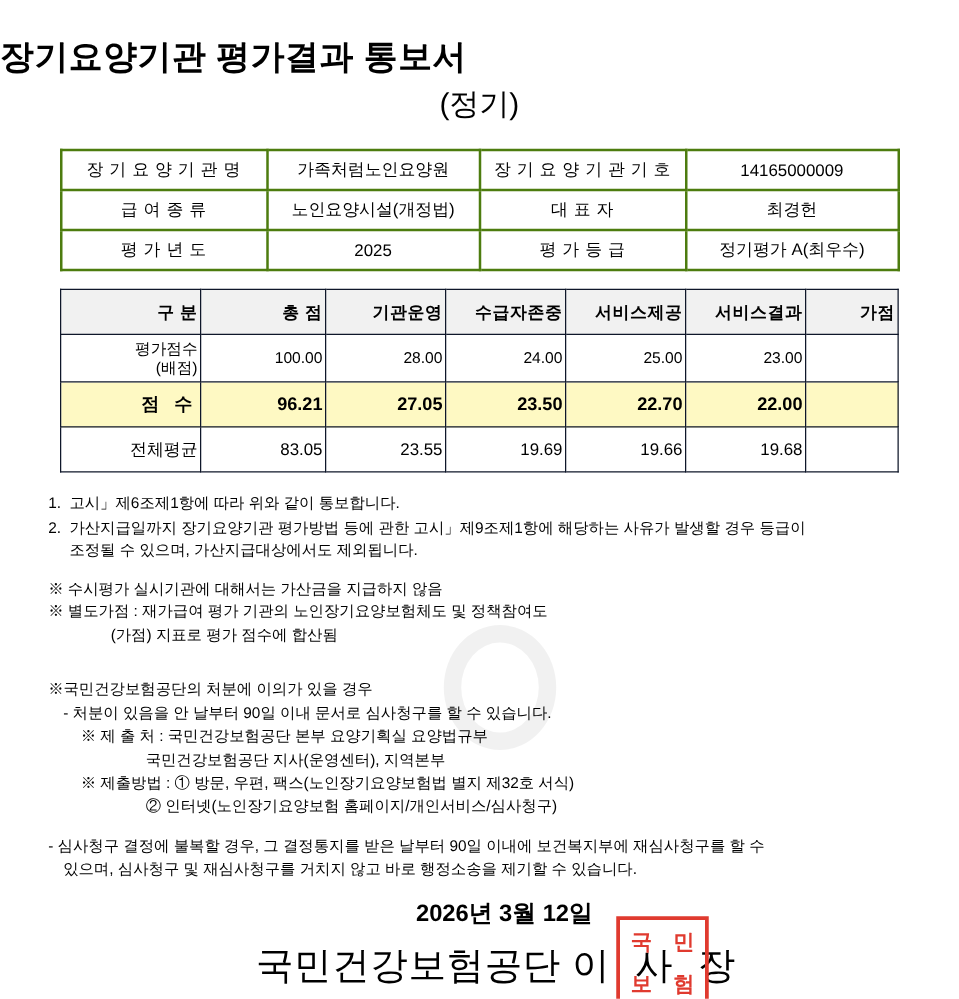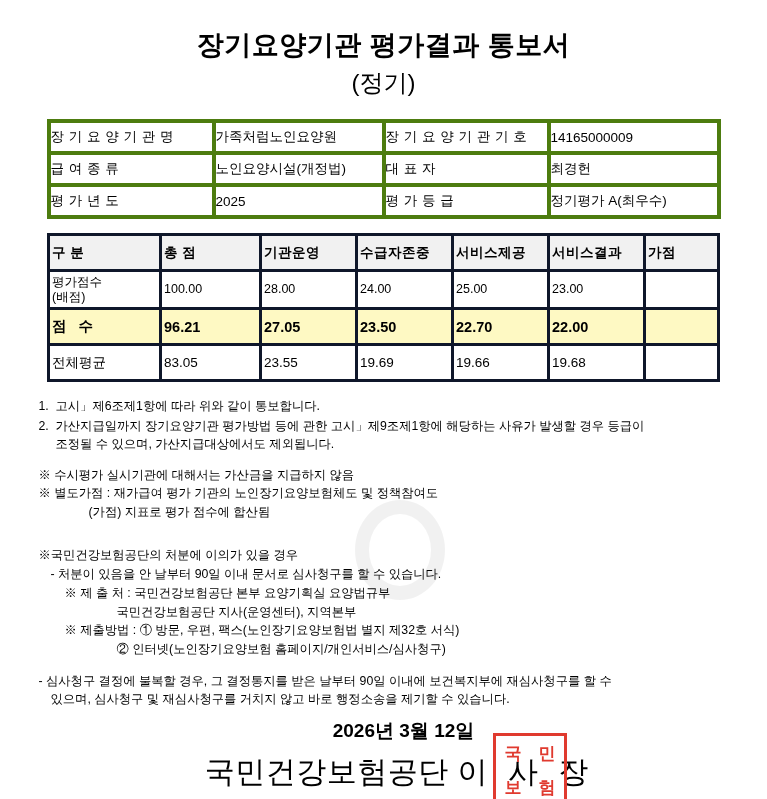--- a/index.html
+++ b/index.html
@@ -17,21 +17,21 @@
   }
   .page {
     position: relative;
     width: 767px;
     height: 799px;
     padding: 0;
   }
 
   
   .title {
-    text-align: center;
+    text-align: left;
     font-size: 27px;
     font-weight: bold;
     letter-spacing: 0.5px;
     margin-top: 30px;
     line-height: 1.15;
   }
   .subtitle {
     text-align: center;
     font-size: 24px;
     margin-top: 6px;
@@ -53,40 +53,41 @@
   
   table {
     border-collapse: collapse;
   }
   .info-table {
     width: 670px;
     margin: 20px auto 0 auto;
     table-layout: fixed;
   }
   .info-table td {
-    border: 4px solid #4d7c0f;
+    border: 2px solid #4d7c0f;
     height: 32px;
     font-size: 13.5px;
+    text-align: center;
     padding: 0 0;
   }
   .info-table td.label {
     letter-spacing: 0.5px;
     white-space: nowrap;
   }
 
   
   .score-table {
     width: 670px;
     margin: 14px auto 0 auto;
     table-layout: fixed;
   }
   .score-table th, .score-table td {
-    border: 3px solid #0f172a;
+    border: 1px solid #0f172a;
     font-size: 13.5px;
-    text-align: left;
+    text-align: right;
     padding: 0 2px;
   }
   .score-table thead th {
     height: 36px;
     background: #f1f1f1;
     font-weight: bold;
     letter-spacing: 0.5px;
   }
   .score-table tbody td {
     height: 36px;

